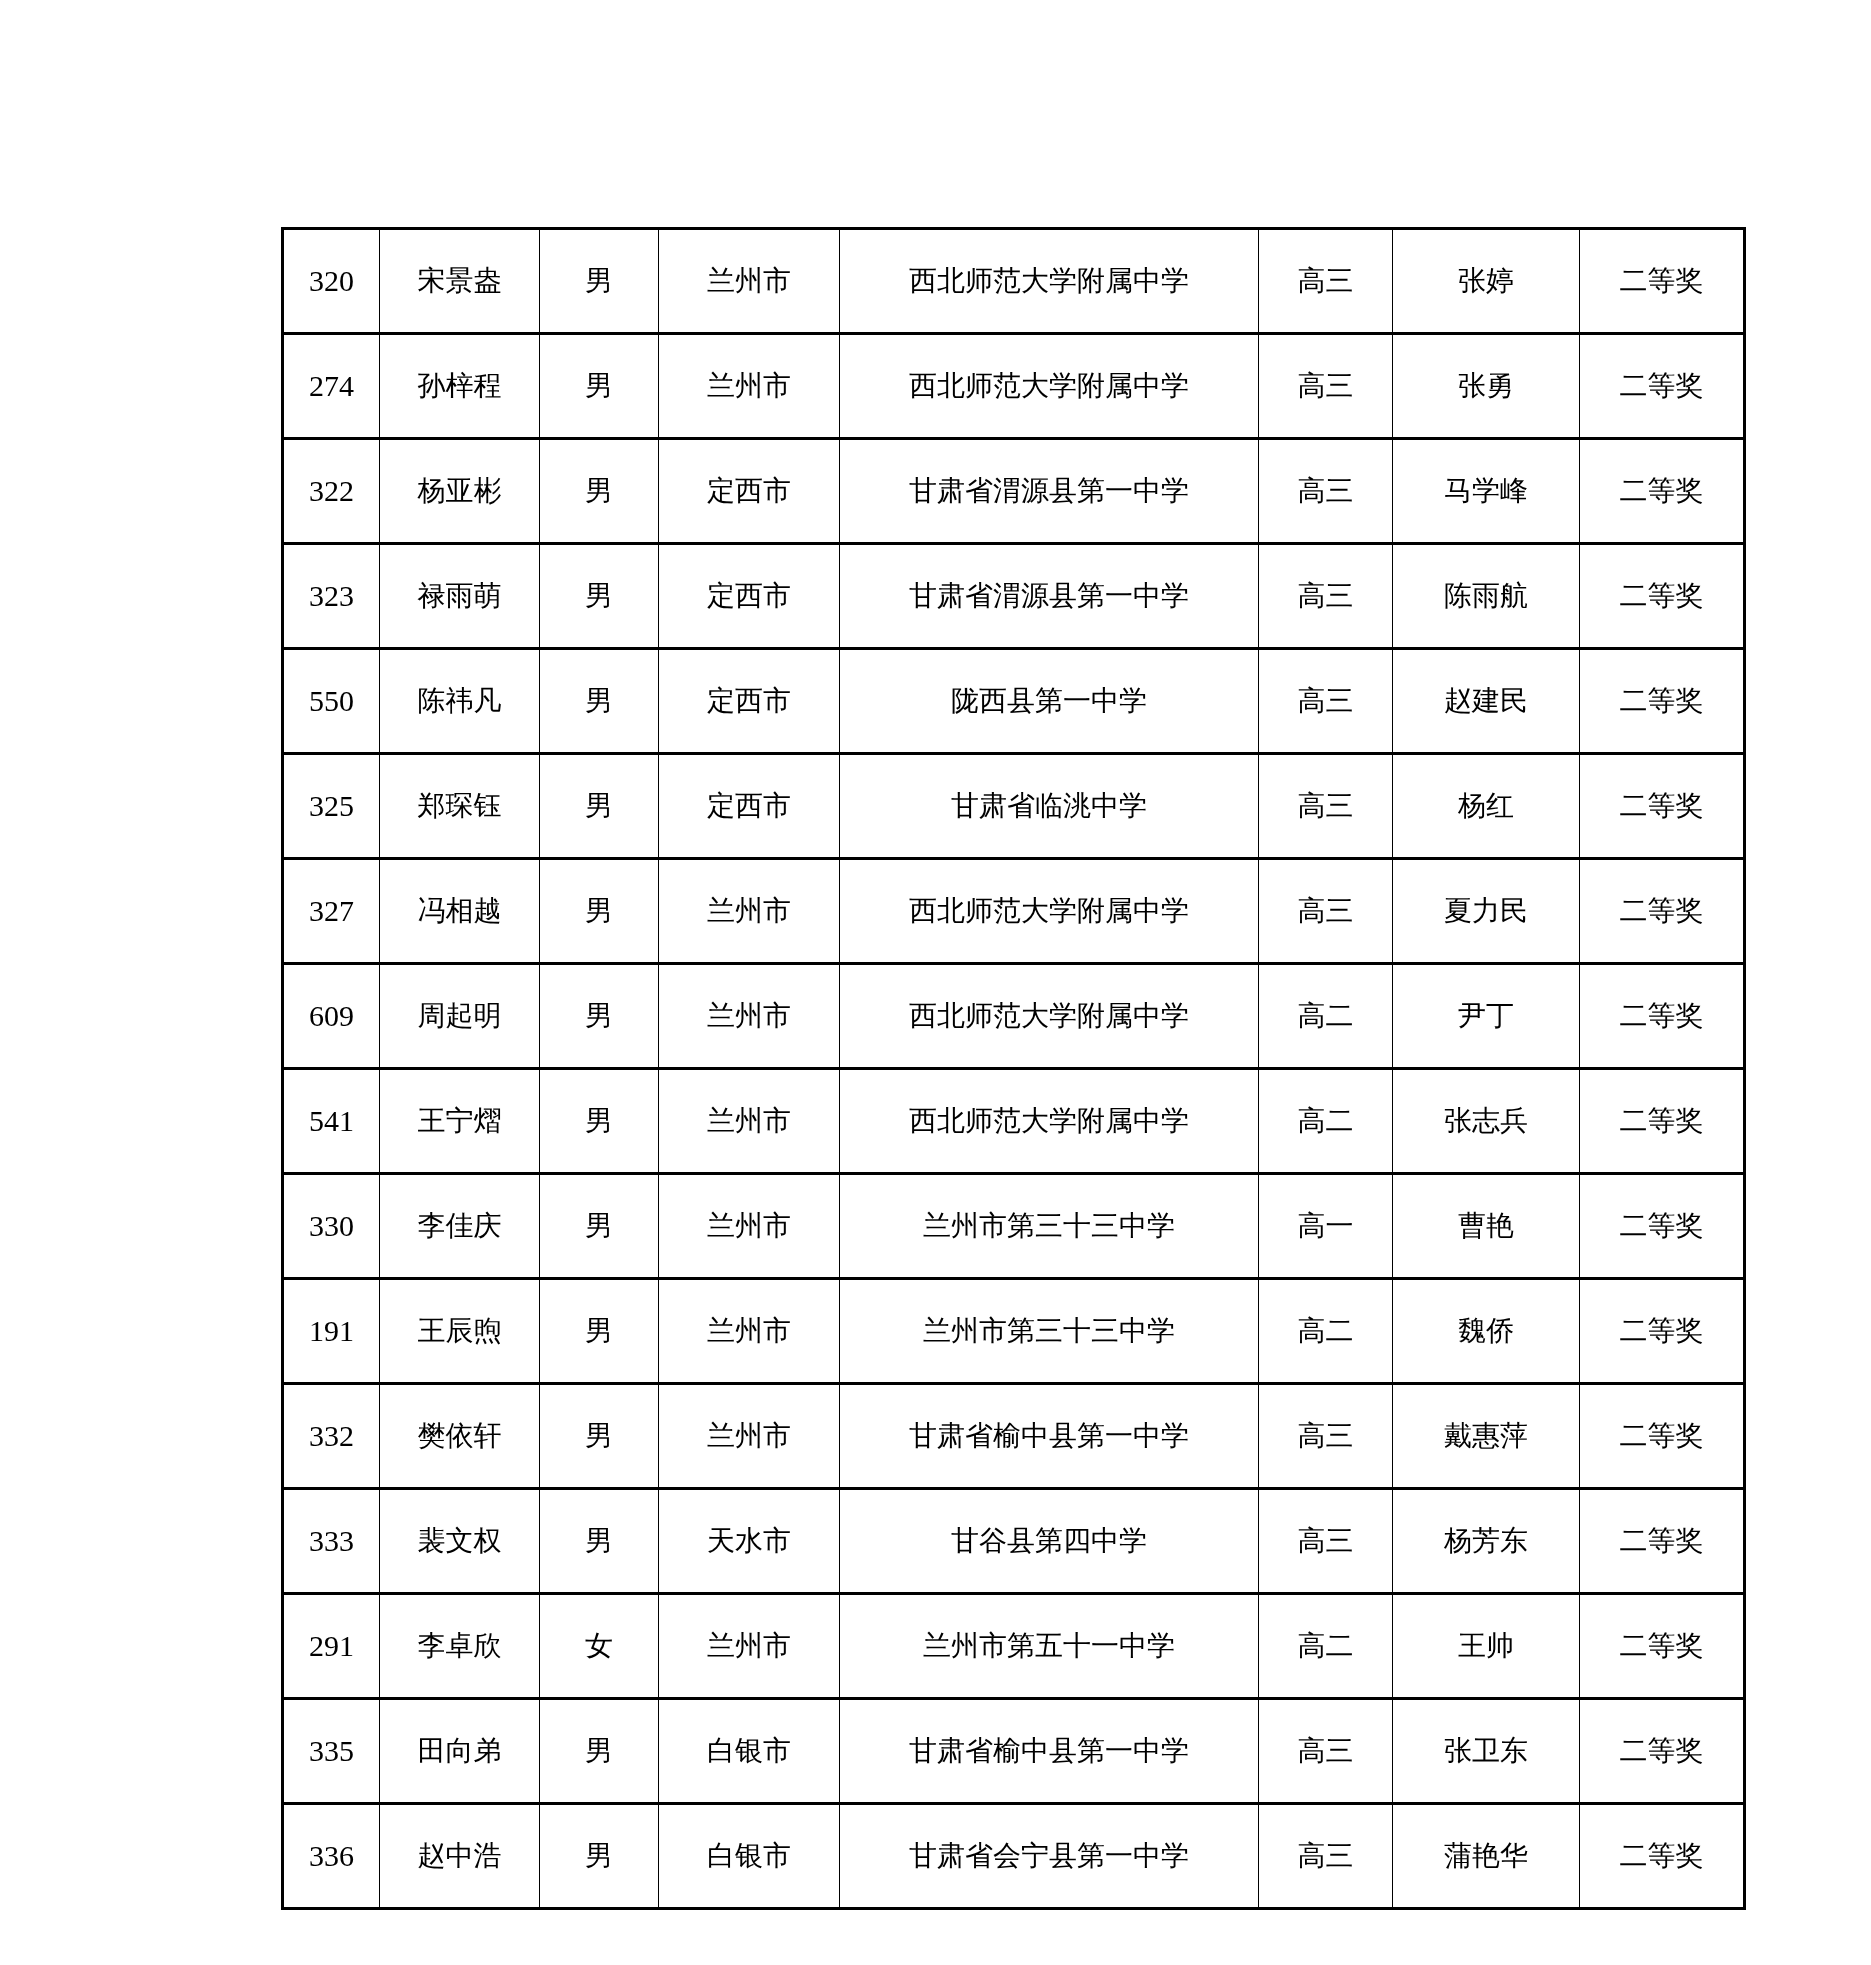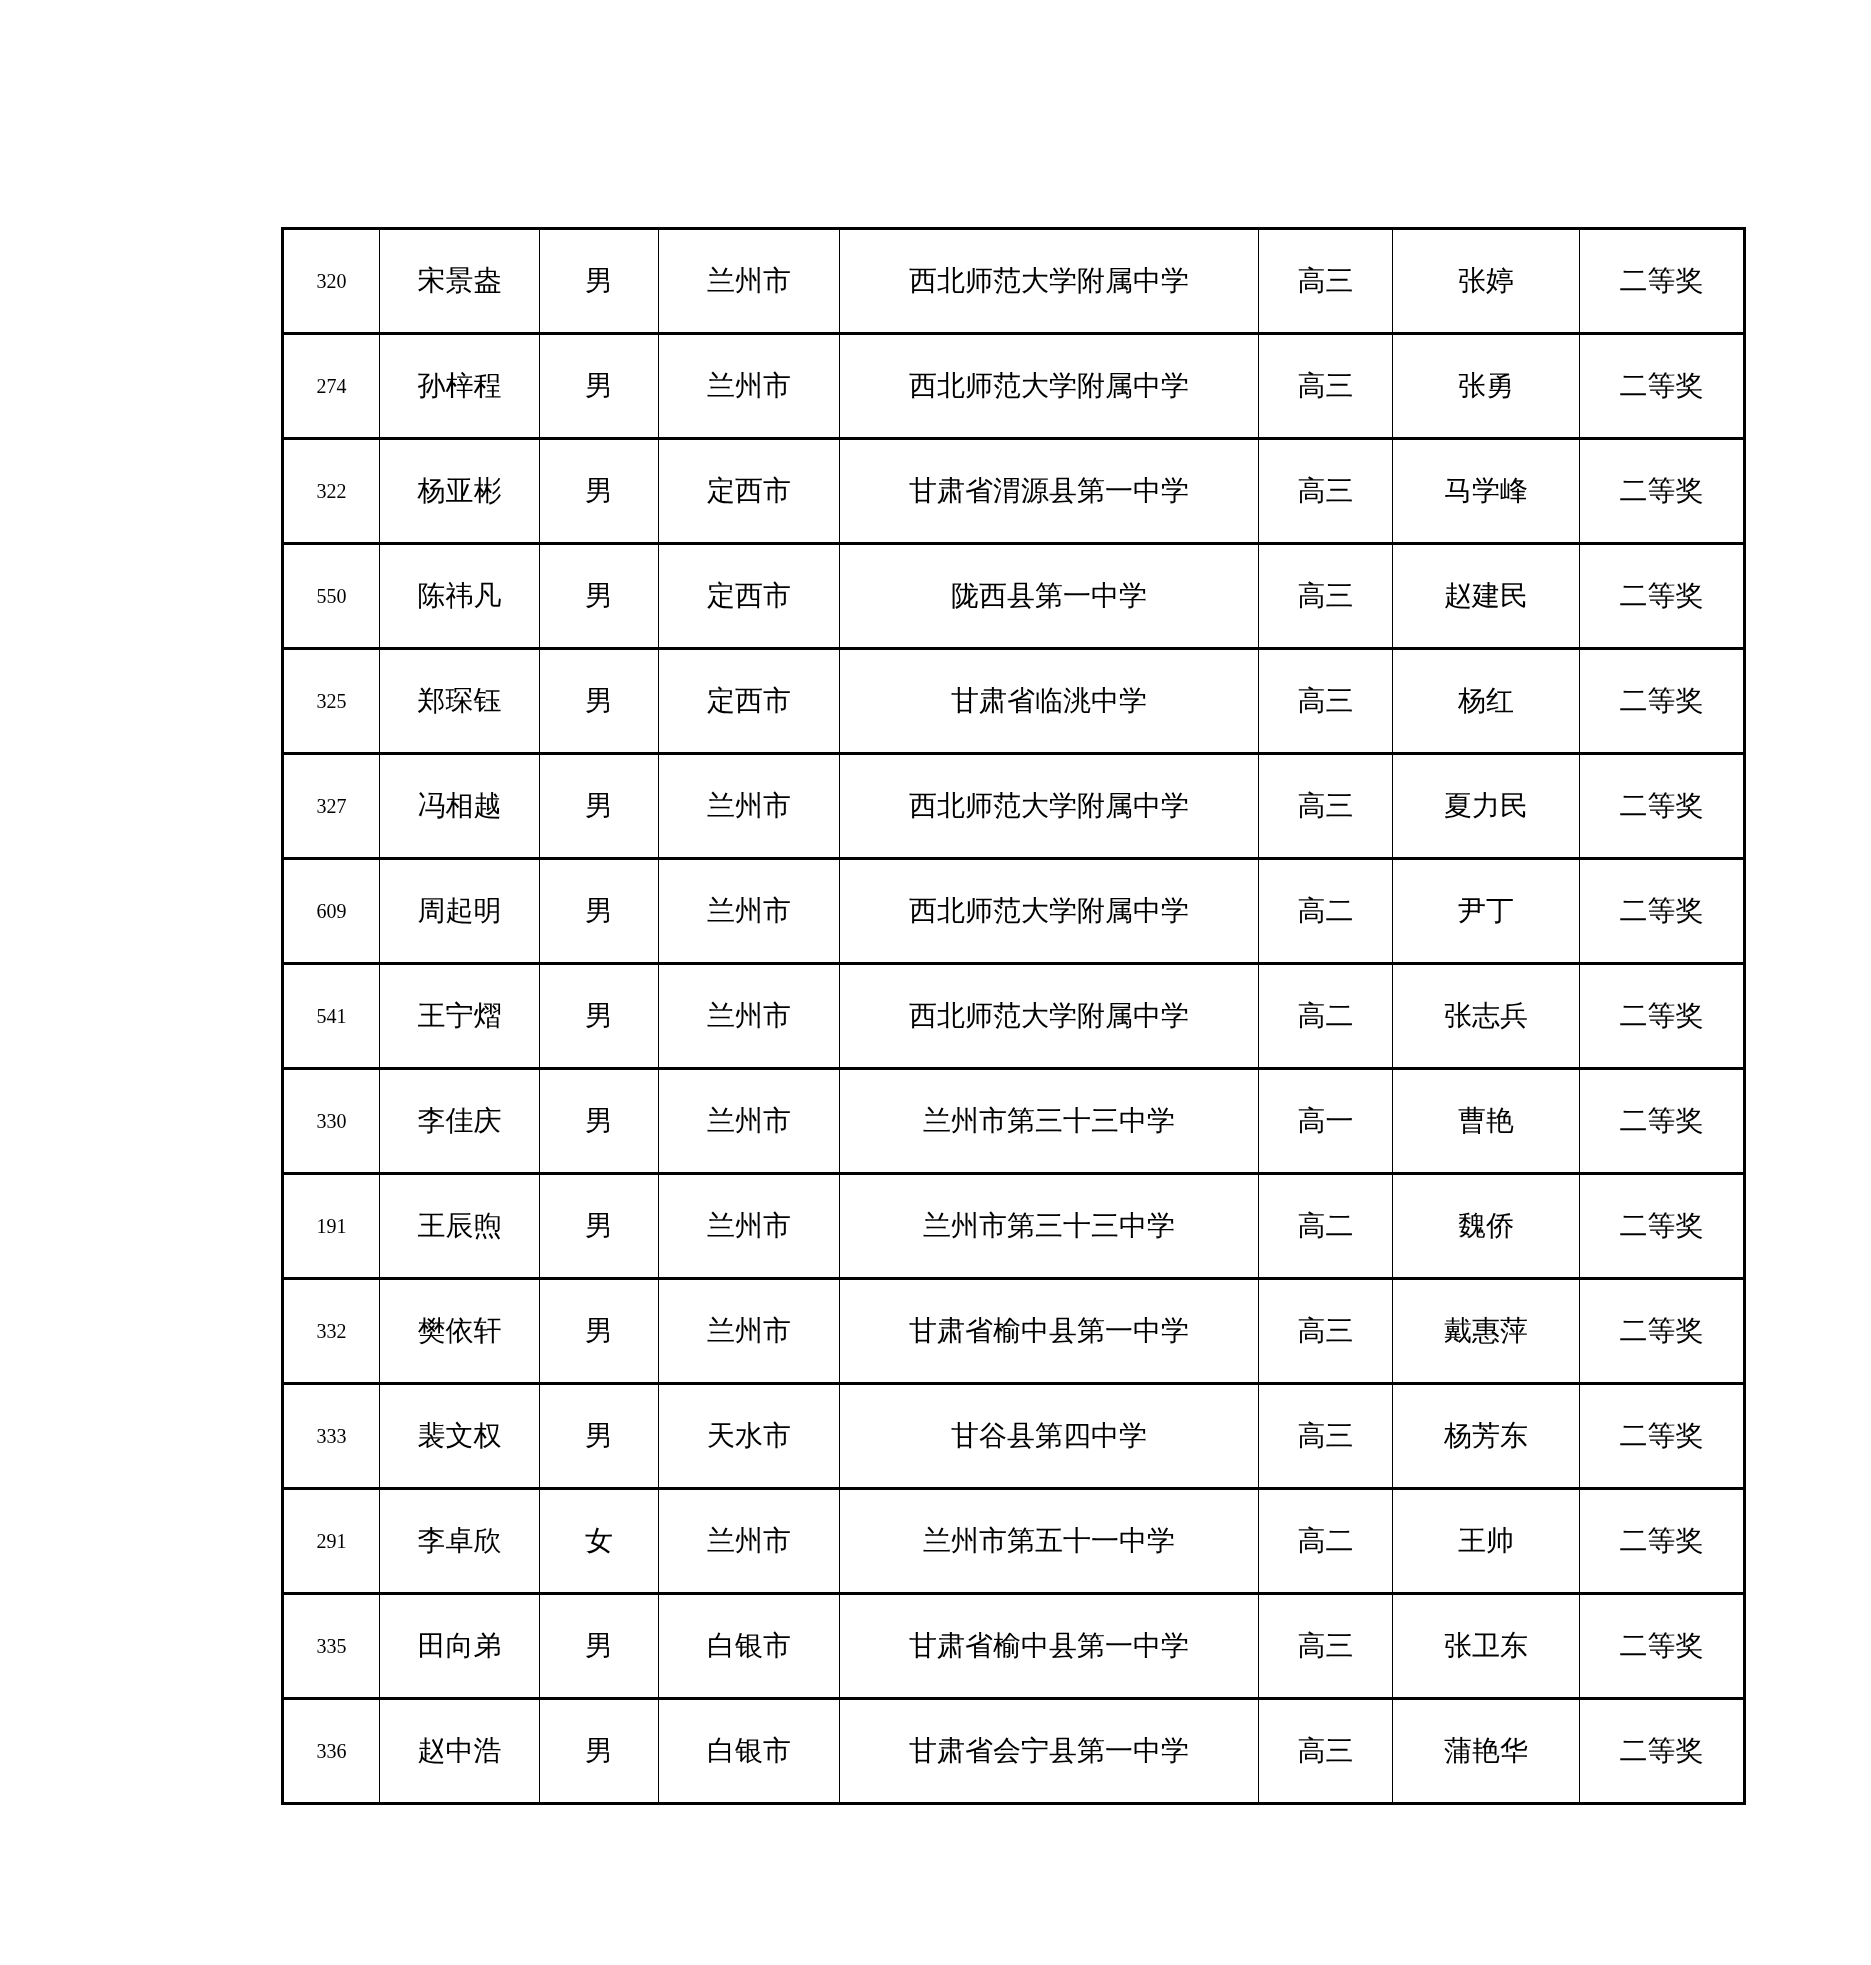--- a/index.html
+++ b/index.html
@@ -39,21 +39,21 @@
     line-height: 1;
     border-left: 1.6px solid #000;
     border-right: 1.6px solid #000;
     border-top: 3.1px solid #000;
     border-bottom: 3.1px solid #000;
     white-space: nowrap;
     overflow: hidden;
   }
   table.awards td.num {
     font-family: "Liberation Serif", "DejaVu Serif", serif;
-    font-size: 20px;
+    font-size: 30px;
     text-align: center;
   }
 </style>
 </head>
 <body>
 
 <div class="page">
   <table class="awards">
     <colgroup>
       <col style="width:97px">
@@ -92,20 +92,30 @@
     <td class="num">322</td>
     <td>杨亚彬</td>
     <td>男</td>
     <td>定西市</td>
     <td>甘肃省渭源县第一中学</td>
     <td>高三</td>
     <td>马学峰</td>
     <td>二等奖</td>
   </tr>
 
+  <tr>
+    <td class="num">323</td>
+    <td>禄雨萌</td>
+    <td>男</td>
+    <td>定西市</td>
+    <td>甘肃省渭源县第一中学</td>
+    <td>高三</td>
+    <td>陈雨航</td>
+    <td>二等奖</td>
+  </tr>
 
   <tr>
     <td class="num">550</td>
     <td>陈祎凡</td>
     <td>男</td>
     <td>定西市</td>
     <td>陇西县第一中学</td>
     <td>高三</td>
     <td>赵建民</td>
     <td>二等奖</td>

